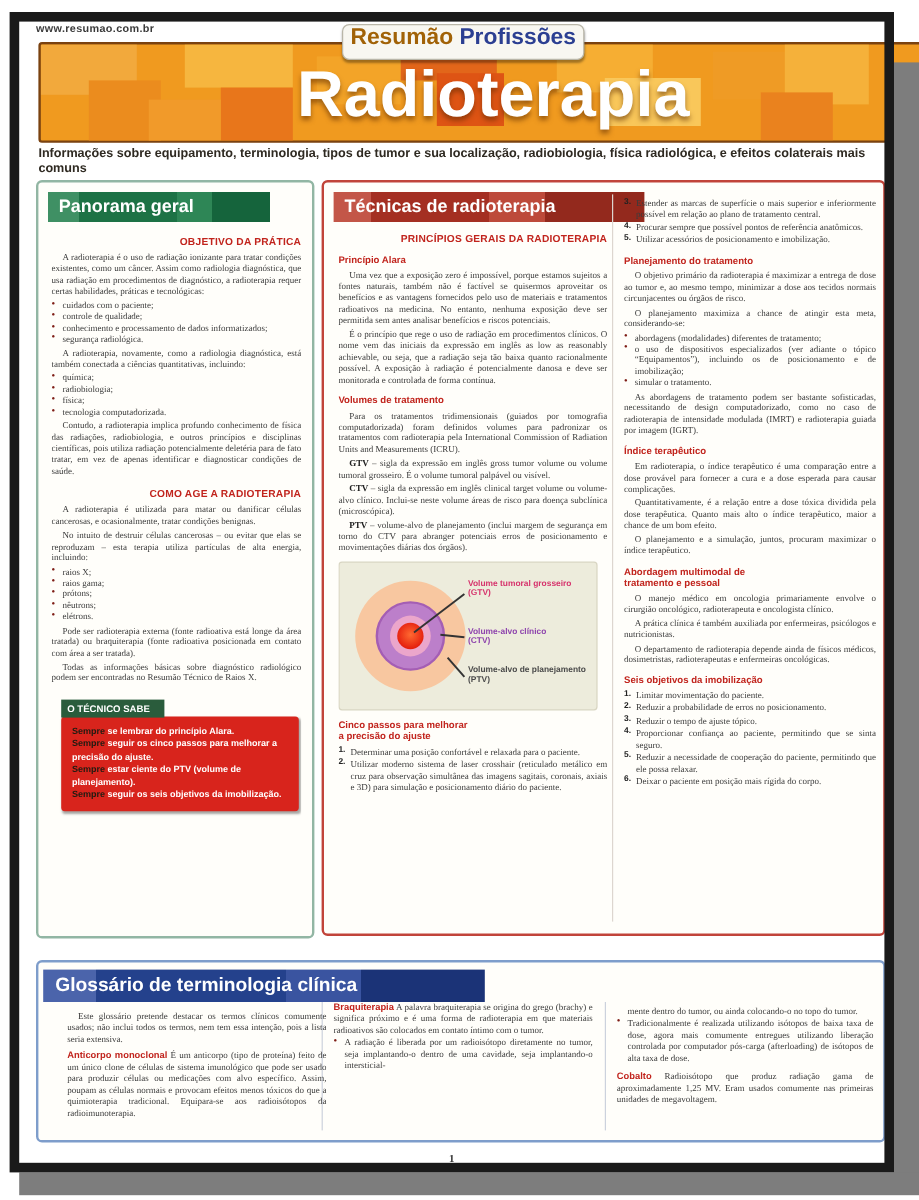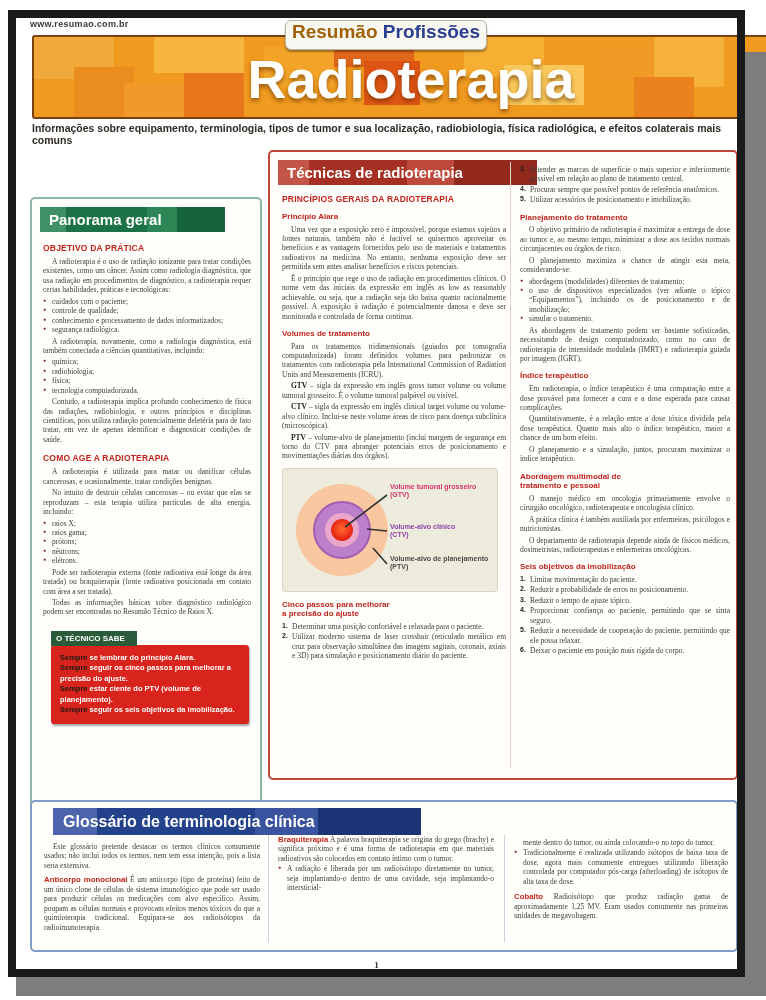--- a/index.html
+++ b/index.html
@@ -29,42 +29,42 @@
   .t13{left:600px;top:40px;width:60px;height:40px;background:#ea821e;}
   .main-title{position:relative;z-index:2;text-align:center;color:#ffffff;font:bold 54px "Liberation Sans",sans-serif;line-height:84px;letter-spacing:0px;text-shadow:0 3px 4px rgba(90,40,0,.55);}
 
   .badge{position:absolute;left:277px;top:10px;width:200px;height:28px;background:#f8f7f1;border:1px solid #b9b6a8;border-radius:6px;box-shadow:0 2px 2px rgba(0,0,0,.35);z-index:5;text-align:center;line-height:26px;font:bold 19px "Liberation Sans",sans-serif;}
   .badge-red{color:#a16207;}
   .badge-blue{color:#2b3f92;}
 
   .subtitle{position:absolute;left:24px;top:112px;width:690px;text-align:left;font:bold 10.5px "Liberation Sans",sans-serif;color:#2f2a22;}
 
   .box{position:absolute;background:#fffefa;border-radius:5px;box-sizing:border-box;}
-  .left-box{left:22px;top:140px;width:232px;height:632px;border:2px solid #92b6a4;margin-top:47px;}
+  .left-box{left:22px;top:140px;width:232px;height:632px;border:2px solid #92b6a4;}
   .mid-box{left:260px;top:140px;width:470px;height:630px;border:2px solid #c1443a;}
   .glossary-box{left:22px;top:790px;width:708px;height:152px;border:2px solid #7e9dcb;}
 
   .hdr{position:absolute;color:#ffffff;font-family:"Liberation Sans",sans-serif;font-weight:bold;white-space:nowrap;}
   .hdr-green{left:8px;top:8px;width:176px;height:25px;font-size:15px;line-height:25px;padding-left:9px;background:linear-gradient(90deg,#3f9064 0%,#3f9064 14%,#1d7245 14%,#1d7245 58%,#2e8656 58%,#2e8656 74%,#15643c 74%);}
   .hdr-red{left:8px;top:8px;width:250px;height:25px;font-size:15px;line-height:25px;padding-left:9px;background:linear-gradient(90deg,#c35648 0%,#c35648 12%,#a42f22 12%,#a42f22 50%,#bd4a3a 50%,#bd4a3a 68%,#93291d 68%);}
-  .hdr-blue{left:21px;top:6px;width:358px;height:27px;font-size:16px;line-height:27px;padding-left:10px;background:linear-gradient(90deg,#4b64ab 0%,#4b64ab 12%,#24418c 12%,#24418c 55%,#3a54a0 55%,#3a54a0 72%,#1b3377 72%);}
+  .hdr-blue{left:4px;top:6px;width:358px;height:27px;font-size:16px;line-height:27px;padding-left:10px;background:linear-gradient(90deg,#4b64ab 0%,#4b64ab 12%,#24418c 12%,#24418c 55%,#3a54a0 55%,#3a54a0 72%,#1b3377 72%);}
 
   .lcontent{position:absolute;left:11px;right:9px;top:44px;bottom:6px;overflow:hidden;}
   .mcol{position:absolute;left:12px;top:42px;width:224px;bottom:8px;overflow:hidden;}
   .rcol{position:absolute;left:250px;top:12px;width:210px;bottom:8px;overflow:hidden;}
   .vdiv{position:absolute;left:240px;top:10px;bottom:10px;width:1px;background:#ddd6cf;}
 
   .gcol{position:absolute;bottom:8px;overflow:hidden;}
-  .g1{left:12px;top:40px;width:216px;}
+  .g1{left:24px;top:40px;width:216px;}
   .g2{left:246px;top:33px;width:216px;}
   .g3{left:482px;top:36px;width:214px;}
   .gv{position:absolute;top:33px;bottom:8px;width:1px;background:#ccd2dd;}
   .gv1{left:236px;} .gv2{left:472px;}
 
-  .sec{color:#c1241d;font:bold 8.5px "Liberation Sans",sans-serif;margin:9px 0 4px;letter-spacing:.2px;}
+  .sec{color:#c1241d;font:bold 8.5px "Liberation Sans",sans-serif;margin:9px 0 4px;letter-spacing:.2px;text-align:right;}
   .sec:first-child{margin-top:0;}
   .sub{color:#c1241d;font:bold 8px "Liberation Sans",sans-serif;margin:8px 0 3px;line-height:1.2;}
   p.body{font-size:7.5px;line-height:1.26;color:#3c3c3c;text-align:justify;margin:0 0 2px;}
   p.ind{text-indent:9px;}
   .blist{list-style:none;margin:1px 0 2px;padding:0;}
   .blist li{position:relative;padding-left:9px;font-size:7.5px;line-height:1.26;color:#3c3c3c;text-align:justify;}
   .blist li::before{content:"●";position:absolute;left:0;top:1px;font-size:5px;color:#7e1d16;}
   .nlist{list-style:none;margin:1px 0 2px;padding:0;}
   .nlist li{position:relative;padding-left:10px;font-size:7.5px;line-height:1.26;color:#3c3c3c;text-align:justify;margin-bottom:1px;}
   .num{position:absolute;left:0;top:0;font:bold 7px "Liberation Sans",sans-serif;color:#222222;}

